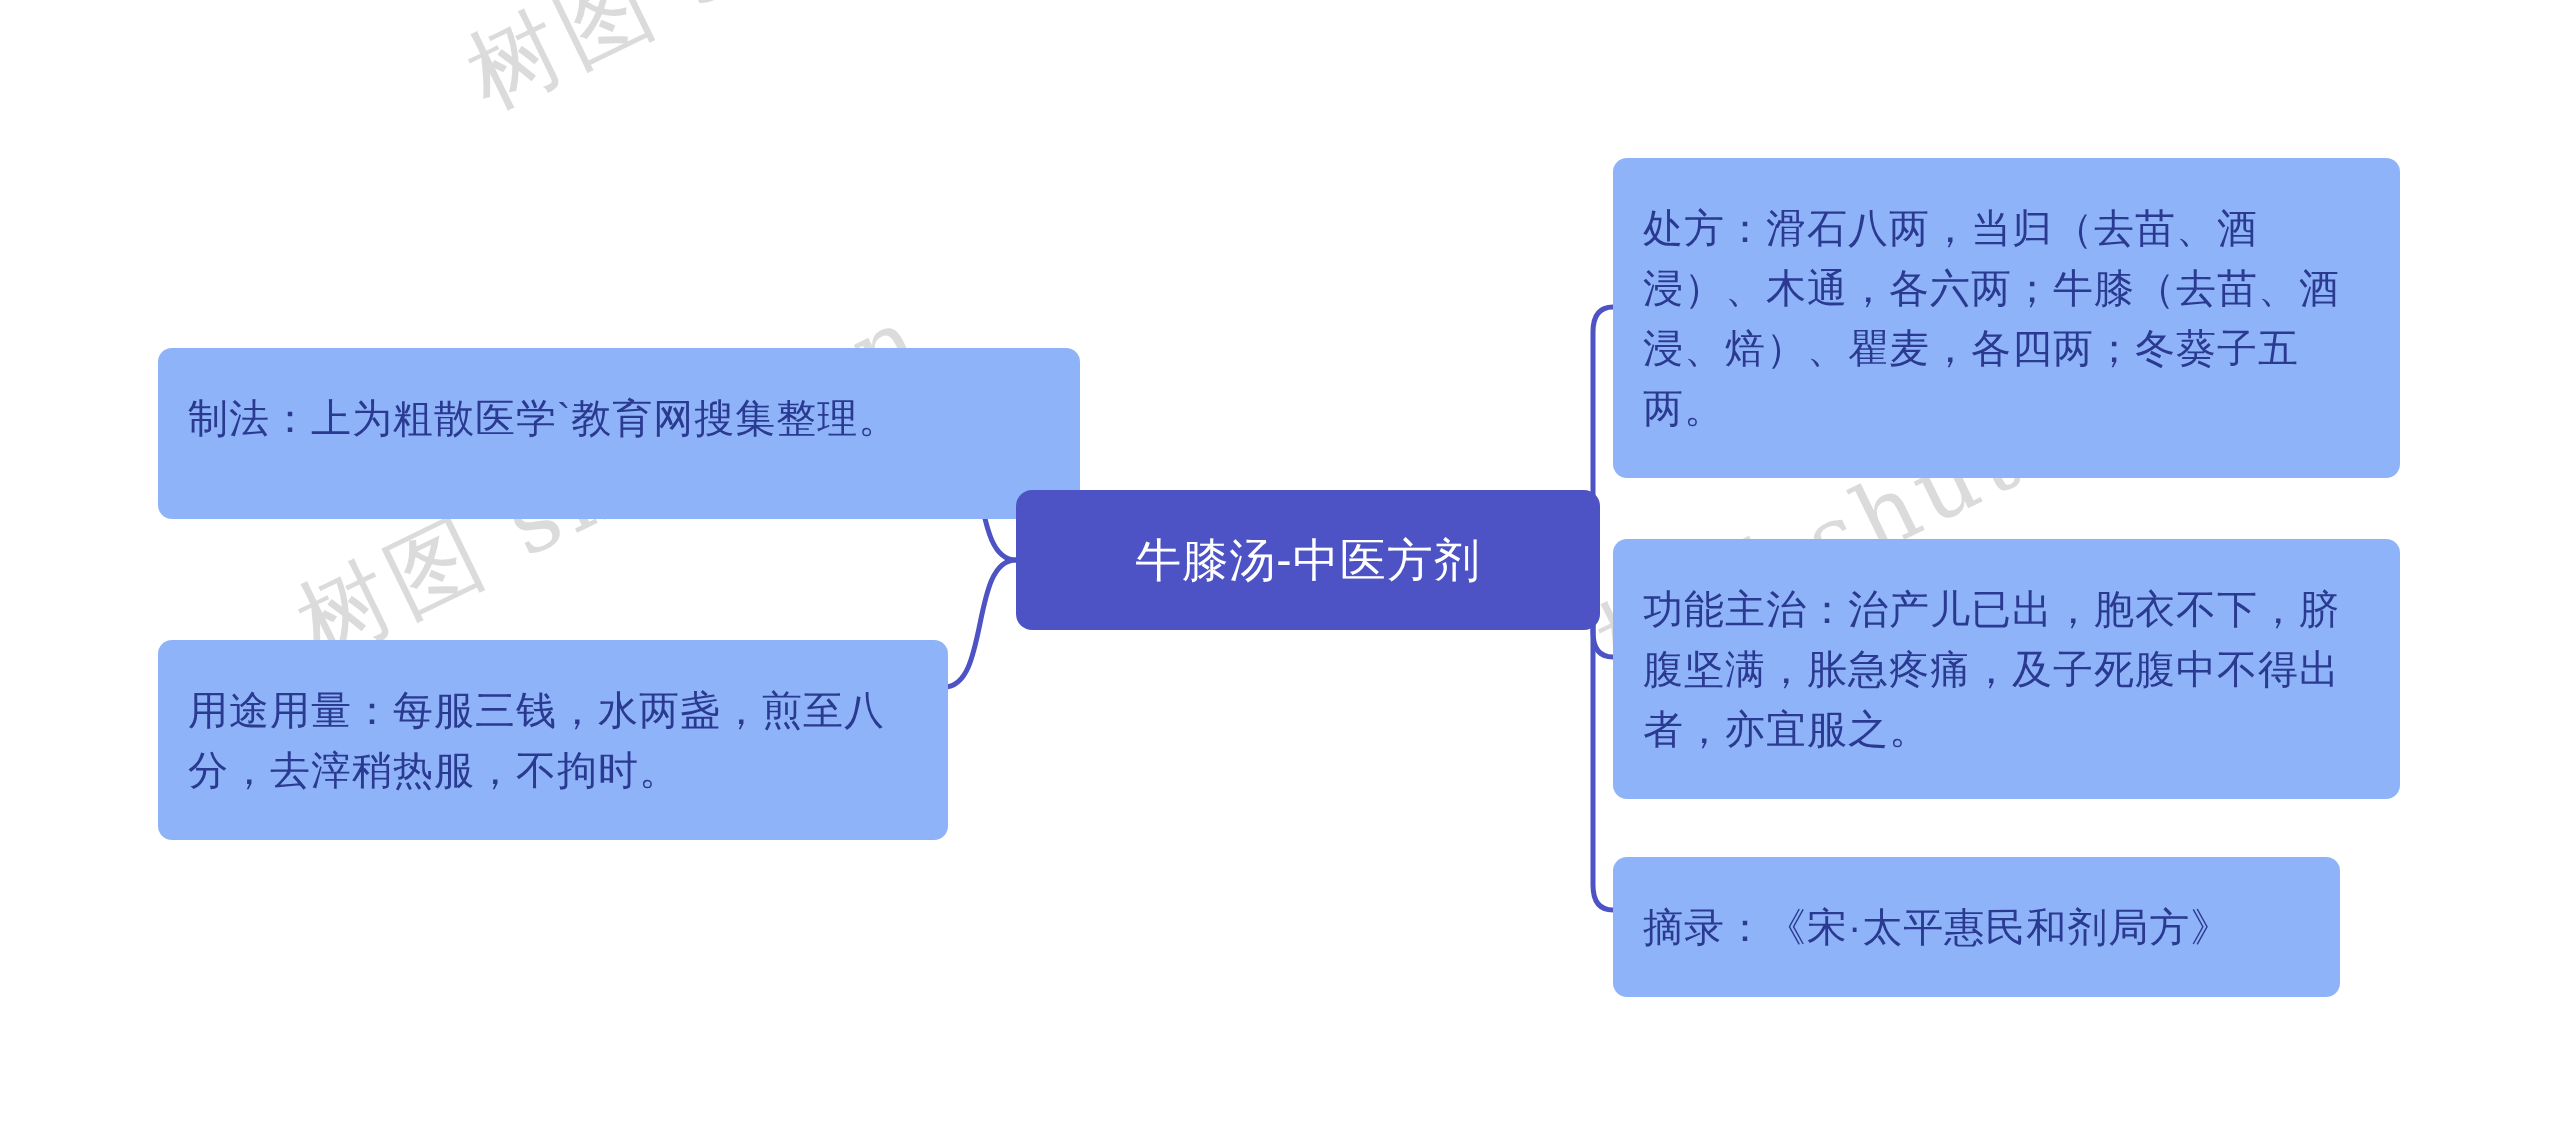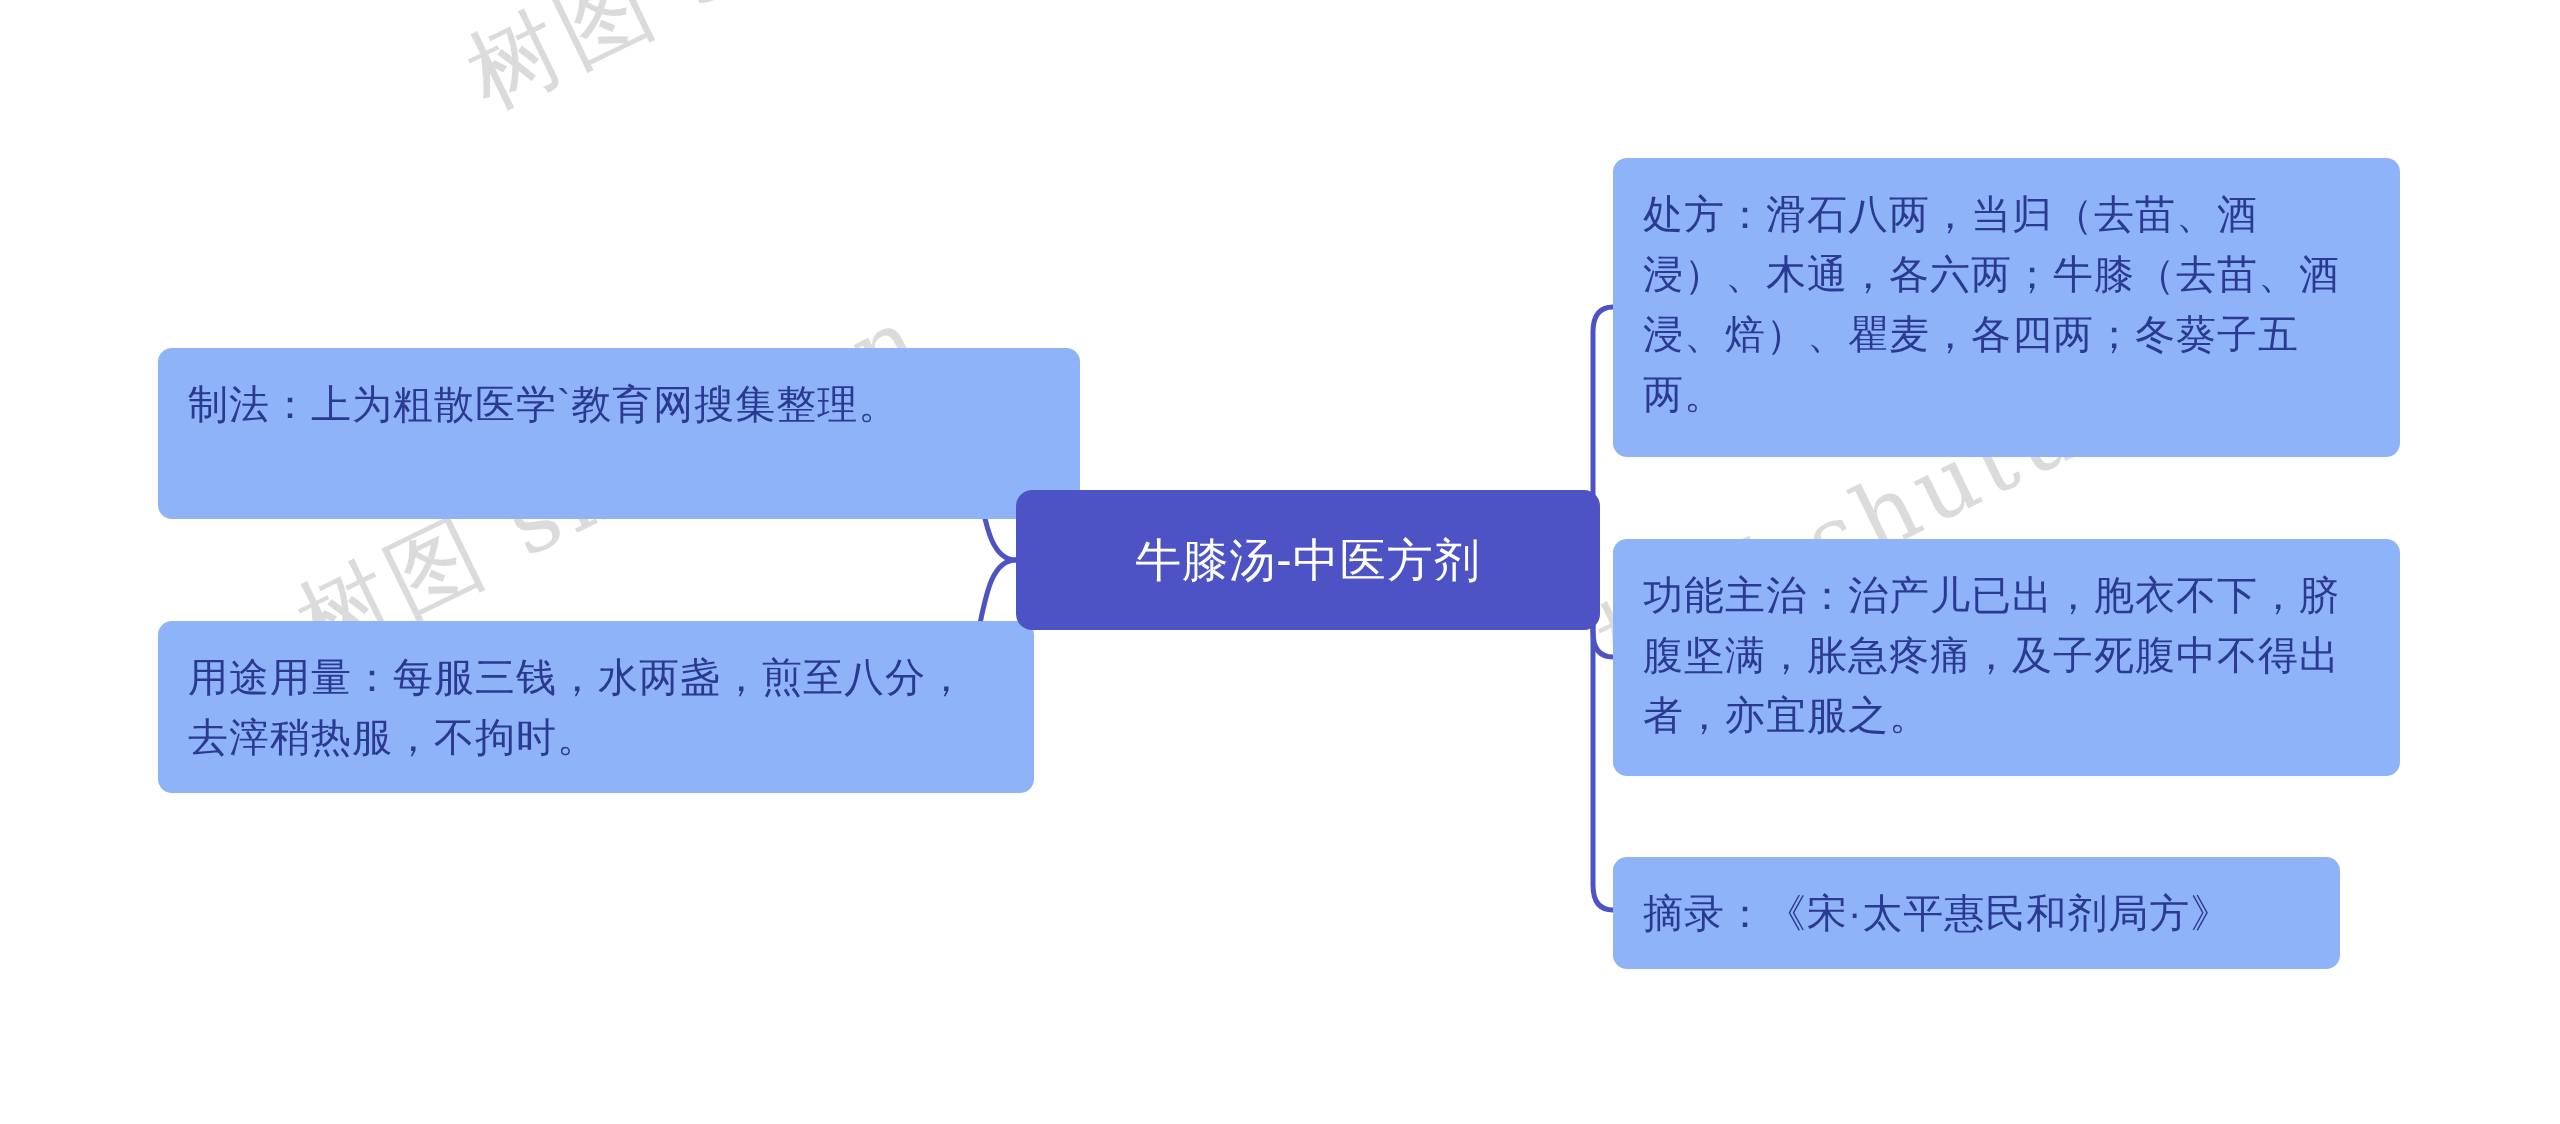--- a/index.html
+++ b/index.html
@@ -33,21 +33,21 @@
     position: absolute;
     box-sizing: border-box;
     border-radius: 14px;
     font-size: 40px;
     line-height: 1.5;
     letter-spacing: 1px;
   }
   .branch-node {
     background: #8fb3f8;
     color: #2b3a91;
-    padding: 26px 30px;
+    padding: 40px 30px;
     text-align: left;
   }
   .central-node {
     background: #4d53c4;
     color: #ffffff;
     font-size: 46px;
     display: flex;
     align-items: center;
     justify-content: center;
     text-align: center;
@@ -78,21 +78,21 @@
     <path d="M 1016 560 C 970 560 990 433 944 433"></path>
     <path d="M 1016 560 C 970 560 990 687 944 687"></path>
     <path d="M 1546 560 H 1593"></path>
     <path d="M 1593 560 V 332 Q 1593 307 1613 307"></path>
     <path d="M 1593 560 V 632 Q 1593 657 1613 657"></path>
     <path d="M 1593 560 V 885 Q 1593 910 1613 910"></path>
   </svg>
 
   <div class="node branch-node" style="left: 158px; top: 348px; width: 922px; min-height: 171px;">制法：上为粗散医学`教育网搜集整理。</div>
 
-  <div class="node branch-node" style="left: 158px; top: 621px; width: 876px; min-height: 167px;">用途用量：每服三钱，水两盏，煎至八分，去滓稍热服，不拘时。</div>
+  <div class="node branch-node" style="left: 158px; top: 640px; width: 790px; min-height: 167px;">用途用量：每服三钱，水两盏，煎至八分，去滓稍热服，不拘时。</div>
 
   <div class="node central-node" style="left: 1016px; top: 490px; width: 584px; height: 140px;">牛膝汤-中医方剂</div>
 
   <div class="node branch-node" style="left: 1613px; top: 158px; width: 787px; min-height: 299px;">处方：滑石八两，当归（去苗、酒浸）、木通，各六两；牛膝（去苗、酒浸、焙）、瞿麦，各四两；冬葵子五两。</div>
 
   <div class="node branch-node" style="left: 1613px; top: 539px; width: 787px; min-height: 237px;">功能主治：治产儿已出，胞衣不下，脐腹坚满，胀急疼痛，及子死腹中不得出者，亦宜服之。</div>
 
   <div class="node branch-node" style="left: 1613px; top: 857px; width: 727px; min-height: 106px;">摘录：《宋·太平惠民和剂局方》</div>
 
 </div>

